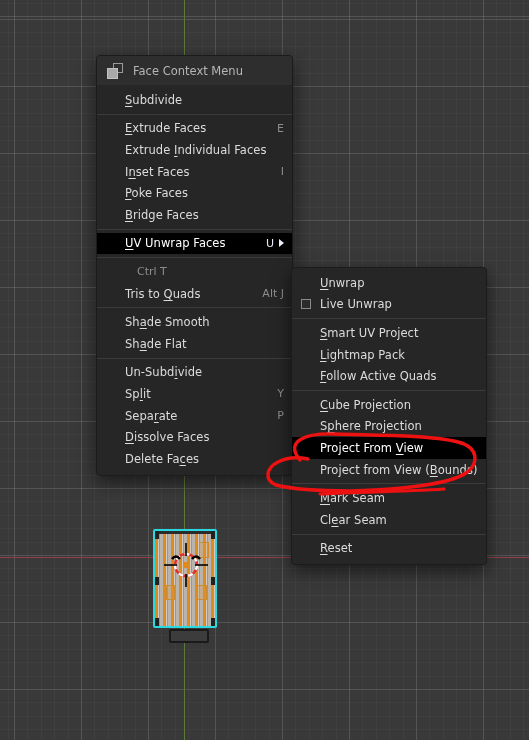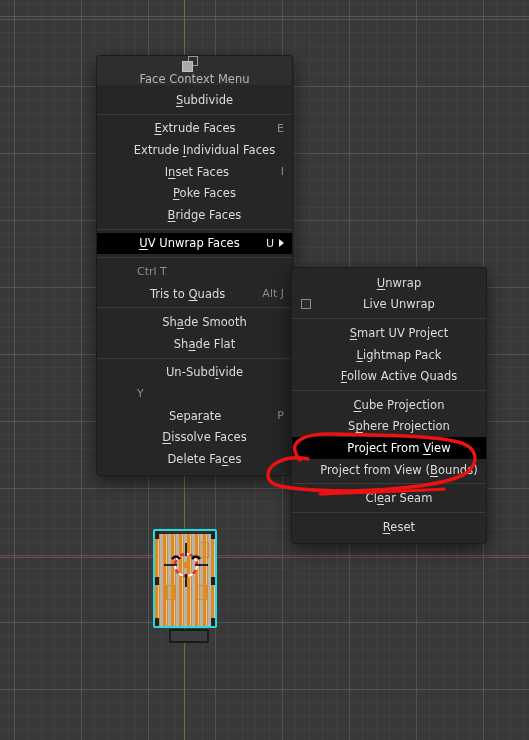--- a/index.html
+++ b/index.html
@@ -104,21 +104,20 @@
   #menu-sub  { left: 291px; top: 267px; width: 194px; }
 
   .menu-title {
     display: flex; align-items: center;
     height: 29px;
     padding: 0 10px;
     background: #2e2e2e;
     border-top-left-radius: 3px; border-top-right-radius: 3px;
     color: #b6b6b6;
     font-size: 11.5px;
-    flex-direction: column;
   }
   .title-icon {
     width: 16px; height: 16px;
     margin-right: 10px;
     position: relative;
     flex: 0 0 auto;
   }
   .title-icon .sq-back {
     position: absolute; right: 0; top: 0; width: 10px; height: 10px;
     border: 1.3px solid #9a9a9a; box-sizing: border-box;
@@ -127,21 +126,20 @@
     position: absolute; left: 0; bottom: 0; width: 11px; height: 11px;
     background: #a9a9a9; border: 1.3px solid #c2c2c2; box-sizing: border-box;
   }
 
   .menu-row {
     display: flex; align-items: center;
     height: 21.6px;
     padding: 0 8px 0 28px;
     position: relative;
     white-space: nowrap;
-    text-align: center;
   }
   .menu-row .lbl { flex: 1 1 auto; letter-spacing: 0.05px; }
   .menu-row .sc  { color: #8d8d8d; font-size: 11px; margin-left: 12px; }
   .menu-row.sel { background: #000000; color: #ffffff; }
   .menu-row.sel .sc { color: #e8eefa; }
   .menu-row .arrow {
     margin-left: 5px;
     width: 0; height: 0;
     border-left: 5px solid #e9eefb;
     border-top: 4px solid transparent;
@@ -257,20 +255,21 @@
         <span class="lbl">Sh<span class="u">a</span>de Smooth</span>
       </div>
       <div class="menu-row">
         <span class="lbl">Sh<span class="u">a</span>de Flat</span>
       </div>
       <div class="sep"></div>
       <div class="menu-row">
         <span class="lbl">Un-Subd<span class="u">i</span>vide</span>
       </div>
       <div class="menu-row">
+        <span class="lbl">Sp<span class="u">l</span>it</span>
         <span class="sc">Y</span>
       </div>
       <div class="menu-row">
         <span class="lbl">Sepa<span class="u">r</span>ate</span>
         <span class="sc">P</span>
       </div>
       <div class="menu-row">
         <span class="lbl"><span class="u">D</span>issolve Faces</span>
       </div>
       <div class="menu-row">
@@ -307,20 +306,23 @@
       <div class="menu-row">
         <span class="lbl">S<span class="u">p</span>here Projection</span>
       </div>
       <div class="menu-row sel">
         <span class="lbl">Project From <span class="u">V</span>iew</span>
       </div>
       <div class="menu-row">
         <span class="lbl">Project from View (<span class="u">B</span>ounds)</span>
       </div>
       <div class="sep"></div>
+      <div class="menu-row">
+        <span class="lbl"><span class="u">M</span>ark Seam</span>
+      </div>
       <div class="menu-row">
         <span class="lbl">Cl<span class="u">e</span>ar Seam</span>
       </div>
       <div class="sep"></div>
       <div class="menu-row">
         <span class="lbl"><span class="u">R</span>eset</span>
       </div>
     </div>
   <div class="pad-b"></div>
 </div>

